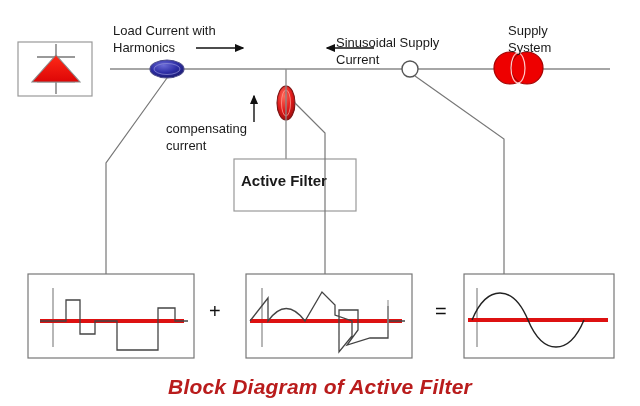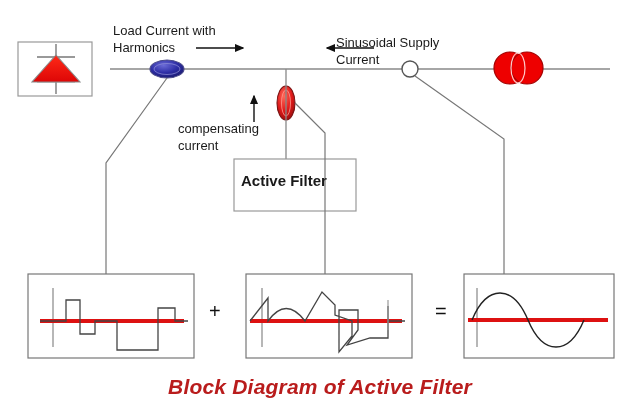--- a/index.html
+++ b/index.html
@@ -29,21 +29,21 @@
     position: absolute;
     color: #1a1a1a;
     font-family: "Liberation Sans", sans-serif;
     font-size: 13px;
     line-height: 17px;
     white-space: pre;
   }
   #label-load-current { left: 113px; top: 22px; }
   #label-sinusoidal  { left: 336px; top: 34px; }
   #label-supply-system { left: 508px; top: 22px; }
-  #label-compensating { left: 178px; top: 120px; }
+  #label-compensating { left: 166px; top: 120px; }
   #label-active-filter {
     left: 241px; top: 172px;
     font-weight: bold;
     font-size: 15px;
     text-align: center;
   }
   #op-plus {
     left: 209px; top: 303px;
     font-size: 20px;
     color: #111;
@@ -157,20 +157,22 @@
       <path d="M472,320 C487,284 513,284 528,320 C543,356 569,356 584,320" fill="none" stroke="#222222" stroke-width="1.4"></path>
     </g>
   </svg>
 
   <div class="lbl" id="label-load-current">Load Current with
 Harmonics</div>
 
   <div class="lbl" id="label-sinusoidal">Sinusoidal Supply
 Current</div>
 
+  <div class="lbl" id="label-supply-system">Supply
+System</div>
 
   <div class="lbl" id="label-compensating">compensating
 current</div>
 
   <div class="lbl" id="label-active-filter">Active Filter</div>
 
   <div class="lbl" id="op-plus">+</div>
 
   <div class="lbl" id="op-equals">=</div>
 

